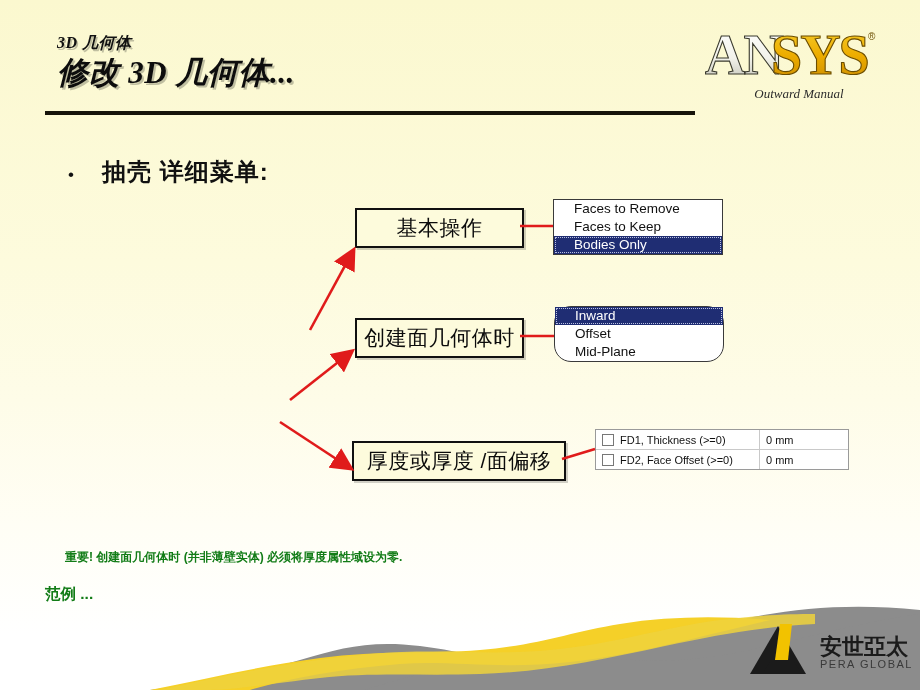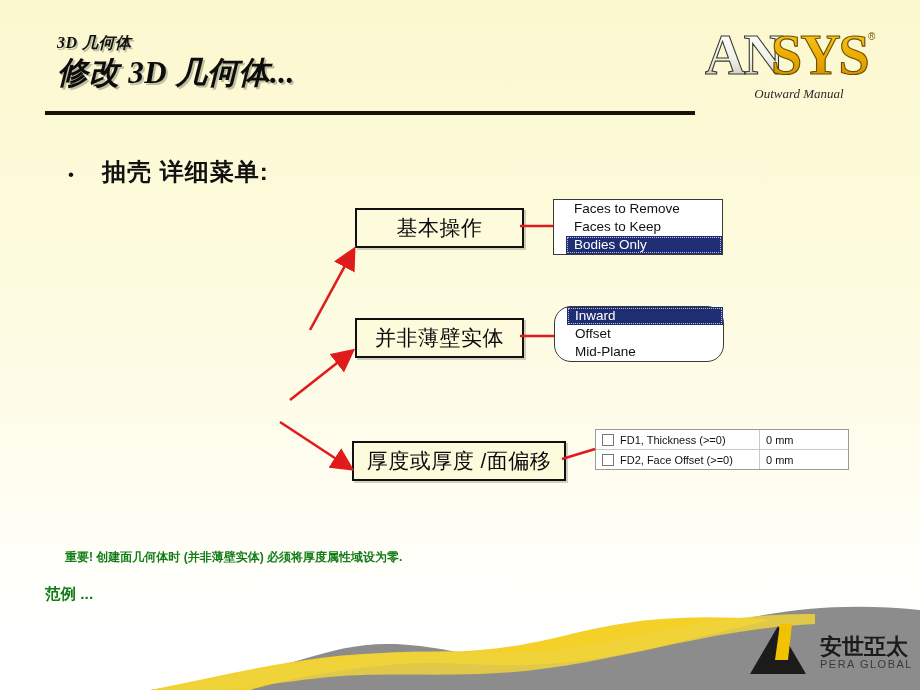--- a/index.html
+++ b/index.html
@@ -58,21 +58,21 @@
     width:10px;height:10px;border:1px solid #777;background:#fff;
     margin-right:6px;flex:0 0 auto;
   }
   .panel-clip{position:absolute;left:35px;top:275px;width:278px;height:145px;overflow:hidden;}
 
   
   .combo{
     position:absolute;background:#ffffff;border:1px solid #3a3a3a;
     font-size:13.5px;color:#111;padding:0;
   }
-  .combo .opt{height:18px;line-height:18px;padding:0 8px;white-space:nowrap;margin-left:12px;}
+  .combo .opt{height:18px;line-height:18px;padding:0 20px;white-space:nowrap;}
   .combo .opt.sel{background:#1f2d73;color:#ffffff;outline:1px dotted #b9c0e0;outline-offset:-2px;}
   #combo-selection{left:553px;top:199px;width:168px;}
   #combo-direction{left:554px;top:306px;width:168px;border-radius:17px;}
 
   
   .fdtable{
     position:absolute;left:595px;top:429px;width:252px;
     border:1px solid #9a9a9a;background:#fff;font-size:11px;color:#111;
   }
   .fdrow{display:flex;height:19px;border-bottom:1px solid #c9c9c9;}
@@ -192,21 +192,21 @@
     <div class="fdrow">
       <div class="fdk">
         <span class="cbx"></span>
         <span>FD2,  Face Offset (&gt;=0)</span>
       </div>
       <div class="fdv">0 mm</div>
     </div>
   </div>
 
   <div class="callout" id="callout-basic">基本操作</div>
-  <div class="callout" id="callout-direction">并非薄壁实体</div>
+  <div class="callout" id="callout-direction">创建面几何体时</div>
   <div class="callout" id="callout-thickness">厚度或厚度 /面偏移</div>
 
   <svg class="arrows" viewBox="0 0 920 690">
     <defs>
       <marker id="ah" markerWidth="9" markerHeight="9" refX="7" refY="4.5" orient="auto">
         <path d="M0,0 L9,4.5 L0,9 z" fill="#e01b1b"></path>
       </marker>
     </defs>
 
     <line x1="310" y1="330" x2="353" y2="251" stroke="#e01b1b" stroke-width="2.6" marker-end="url(#ah)"></line>

